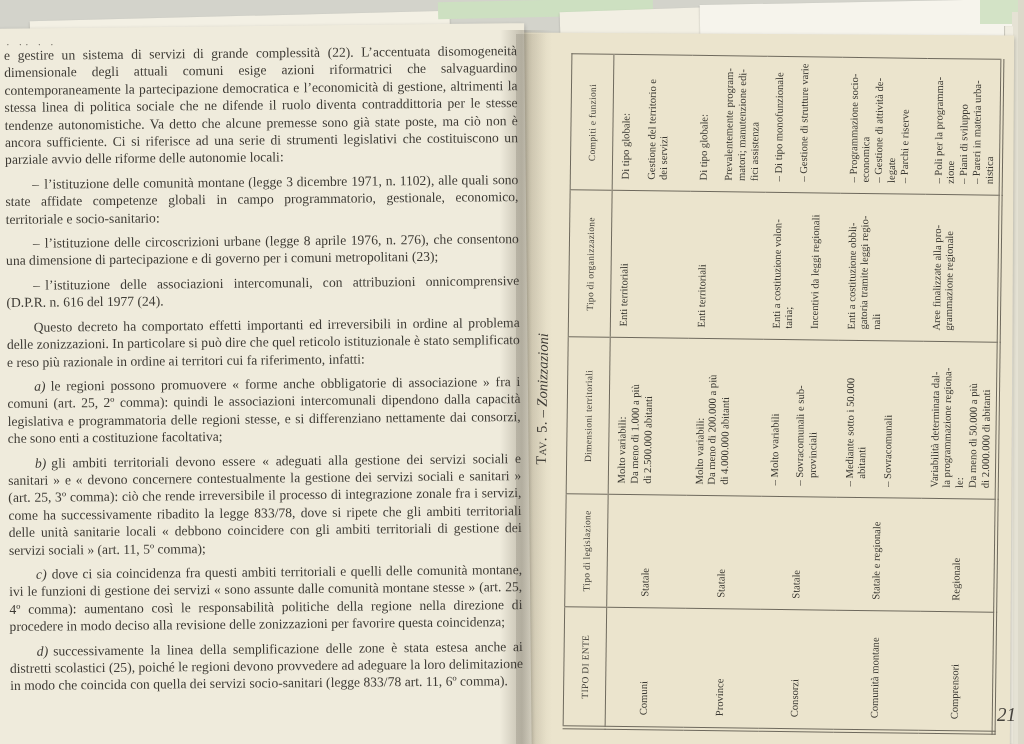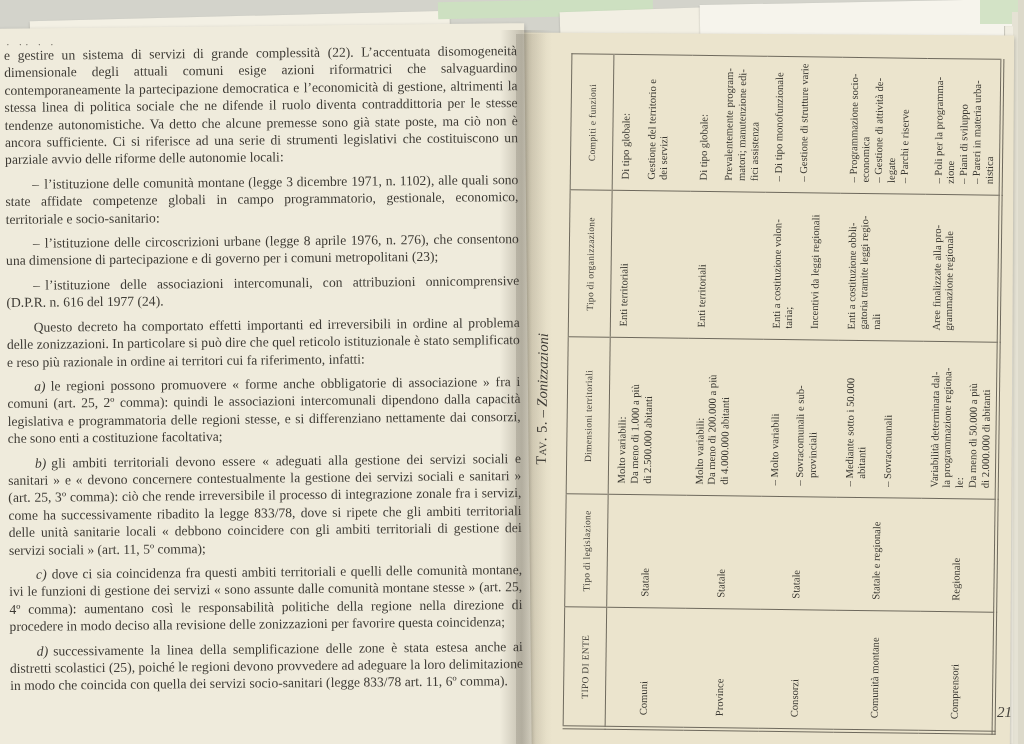--- a/index.html
+++ b/index.html
@@ -64,21 +64,21 @@
      vertical-align:top;padding:7px 5px 3px 11px;}
   table.zon td.mid{vertical-align:middle;padding-top:2px;}
   tr.r0{height:78px;}tr.r1{height:75px;}tr.r2{height:75px;}
   tr.r3{height:85px;}tr.r4{height:75px;}
 
   .table-title{position:absolute;left:454px;top:389px;width:180px;height:20px;
      transform:rotate(-89deg);text-align:center;font-size:14.5px;color:#3c3933;
      white-space:nowrap;}
   .table-title .sc{font-variant:small-caps;letter-spacing:.5px;}
   .table-title .nm{font-style:italic;}
-  .pagenum{position:absolute;left:997px;top:704px;font-size:15px;
+  .pagenum{position:absolute;left:997px;top:704px;font-size:19px;
      font-style:italic;color:#45423c;text-align:right;}
 </style>
 </head>
 <body>
 
 <div class="scene">
 
   <div class="sheet stack-top-1"></div>
   <div class="sheet green-edge-1"></div>
   <div class="sheet stack-top-3"></div>

